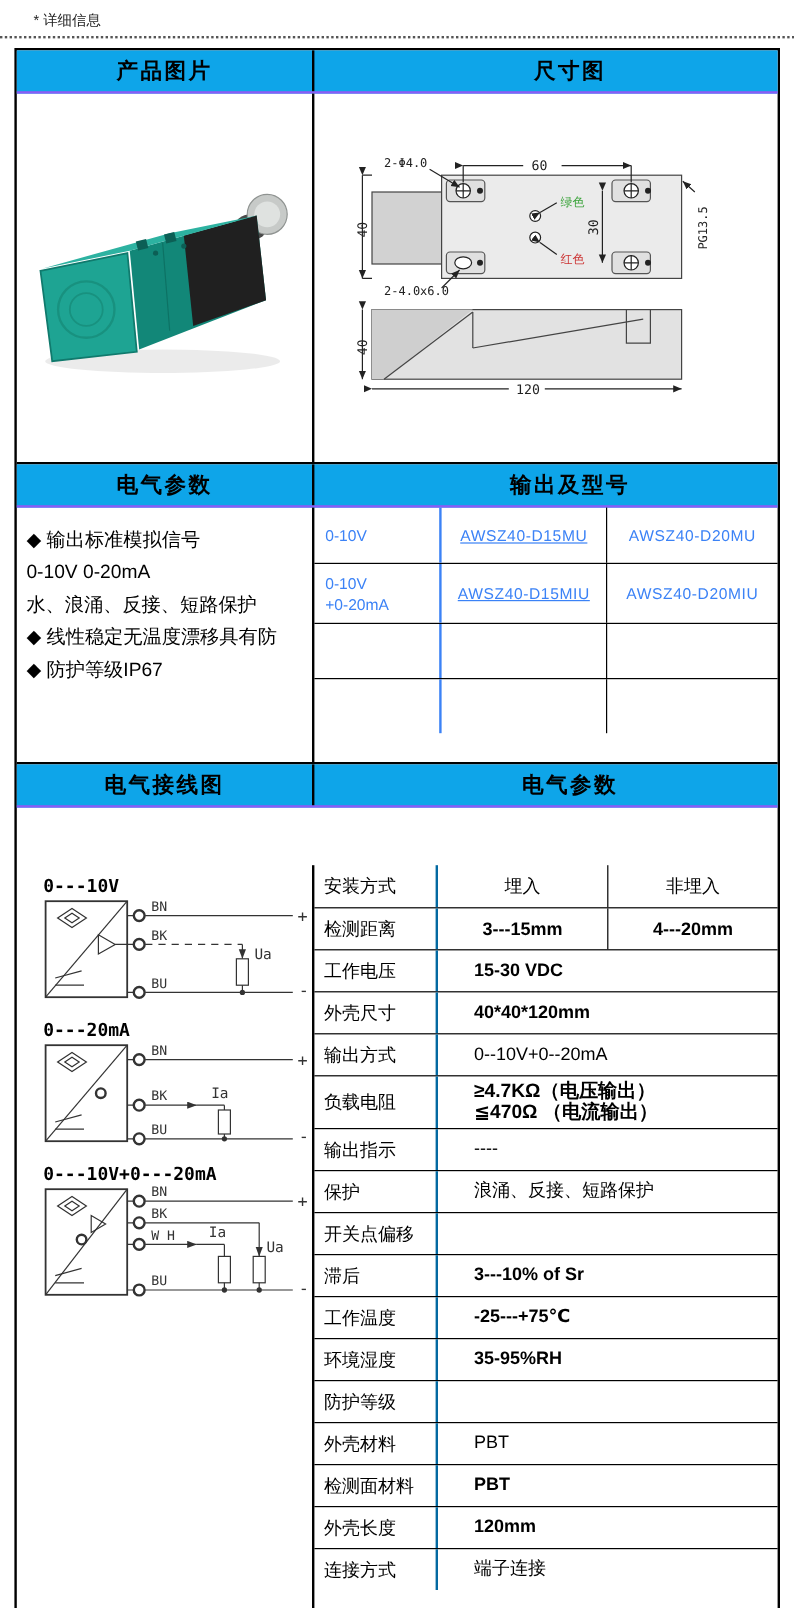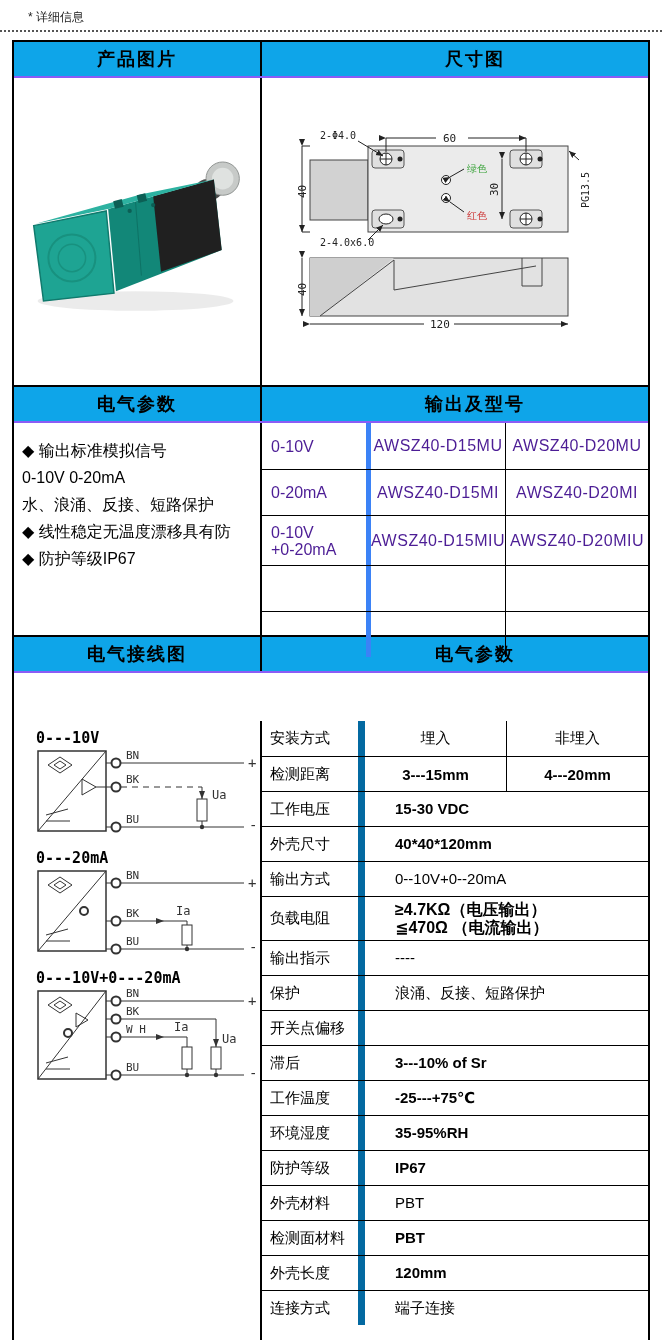--- a/index.html
+++ b/index.html
@@ -20,34 +20,34 @@
   .photo-cell{display:flex;align-items:center;justify-content:center;height:100%;}
   .dim-cell{display:flex;align-items:center;justify-content:center;height:100%;}
   .row1{height:309px;}
   
   .row2{height:214px;}
   .features{padding:14px 6px 0 8px;font-size:16px;line-height:27px;}
   .features div{white-space:nowrap;}
   .otable{width:100%;height:100%;}
   .orow{display:flex;box-sizing:border-box;border-top:1px solid #000;}
   .orow:first-child{border-top:none;}
-  .ocell{box-sizing:border-box;display:flex;align-items:center;font-size:16px;color:#4c1d95;}
+  .ocell{box-sizing:border-box;display:flex;align-items:center;font-size:13px;color:#3b82f6;}
   .ocell.c1{width:104px;padding-left:9px;white-space:pre-line;line-height:17px;}
-  .ocell.c2{width:139px;border-left:5px solid #3b82f6;justify-content:center;letter-spacing:.5px;}
+  .ocell.c2{width:139px;border-left:2px solid #3b82f6;justify-content:center;letter-spacing:.5px;text-decoration:underline;}
   .ocell.c3{flex:1;border-left:1px solid #000;justify-content:center;letter-spacing:.5px;}
   
   .row3{height:639px;margin-top:48px;}
   .wiring{padding:8px 0 0 10px;}
   .wiring svg{display:block;margin-bottom:2px;}
   .ptable{width:100%;height:100%;}
   .prow{display:flex;box-sizing:border-box;border-top:1px solid #000;height:35px;}
   .prow:first-child{border-top:none;}
   .prow.tall{height:44px;}
   .pc{box-sizing:border-box;display:flex;align-items:center;font-size:15px;}
-  .plabel{width:103px;padding-left:8px;border-right:7px solid #0369a1;}
+  .plabel{width:103px;padding-left:8px;border-right:2px solid #0369a1;}
   .pv1{width:142px;border-right:1px solid #000;justify-content:center;}
   .pv2{flex:1;justify-content:center;}
   .pspan{flex:1;padding-left:30px;white-space:pre-line;line-height:18px;}
   .bold{font-weight:bold;}
   .small{font-size:16px;}
   svg text{font-family:"DejaVu Sans Mono","Liberation Mono",monospace;}
   svg text.cn{font-family:"Liberation Sans",sans-serif;}
 </style>
 </head>
 <body>
@@ -174,25 +174,20 @@
           <div>◆ 线性稳定无温度漂移具有防</div>
           <div>◆ 防护等级IP67</div>
         </div>
       </div>
       <div class="bcell r">
         <div class="otable">
           <div class="orow" style="height:46px">
             <div class="ocell c1">0-10V</div>
             <div class="ocell c2">AWSZ40-D15MU</div>
             <div class="ocell c3">AWSZ40-D20MU</div>
-          </div>
-          <div class="orow" style="height:46px">
-            <div class="ocell c1">0-20mA</div>
-            <div class="ocell c2">AWSZ40-D15MI</div>
-            <div class="ocell c3">AWSZ40-D20MI</div>
           </div>
           <div class="orow" style="height:50px">
             <div class="ocell c1">0-10V
 +0-20mA</div>
             <div class="ocell c2">AWSZ40-D15MIU</div>
             <div class="ocell c3">AWSZ40-D20MIU</div>
           </div>
           <div class="orow" style="height:46px">
             <div class="ocell c1"></div>
             <div class="ocell c2"></div>
@@ -381,21 +376,20 @@
           <div class="prow">
             <div class="pc plabel">工作温度</div>
             <div class="pc pspan bold">-25---+75℃</div>
           </div>
           <div class="prow">
             <div class="pc plabel">环境湿度</div>
             <div class="pc pspan bold">35-95%RH</div>
           </div>
           <div class="prow">
             <div class="pc plabel">防护等级</div>
-            <div class="pc pspan bold">IP67</div>
           </div>
           <div class="prow">
             <div class="pc plabel">外壳材料</div>
             <div class="pc pspan">PBT</div>
           </div>
           <div class="prow">
             <div class="pc plabel">检测面材料</div>
             <div class="pc pspan bold">PBT</div>
           </div>
           <div class="prow">

